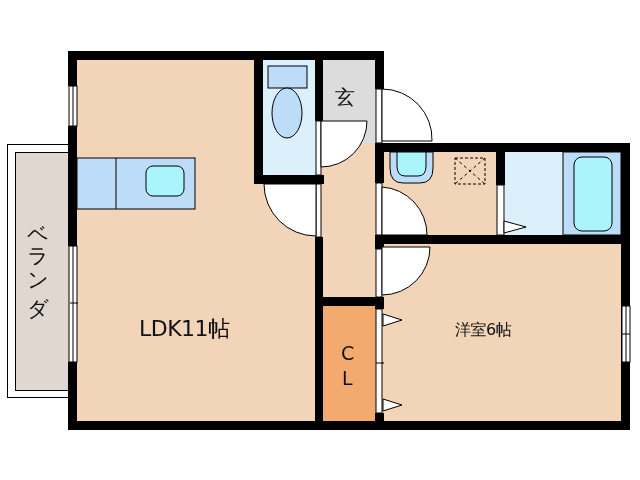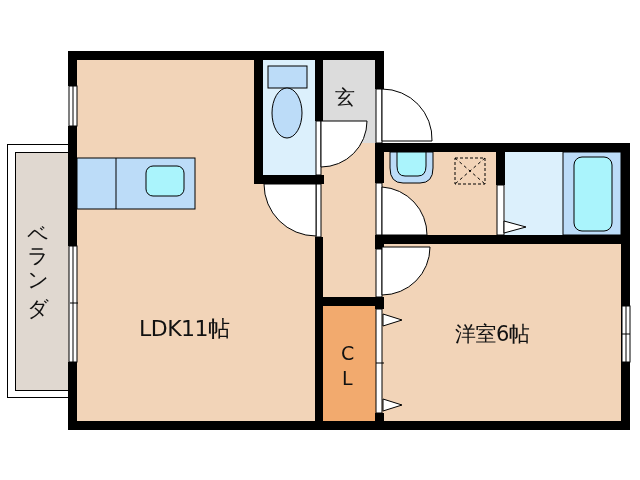--- a/index.html
+++ b/index.html
@@ -122,15 +122,15 @@
   <g>
     <rect x="376" y="309" width="6" height="104" fill="#fff" stroke="#000" stroke-width="1"></rect>
     <line x1="376" y1="363" x2="384" y2="363" stroke="#000" stroke-width="1"></line>
     <path d="M383 314 L402 320 L383 326 Z" fill="#fff" stroke="#000" stroke-width="1"></path>
     <path d="M383 399 L402 405 L383 411 Z" fill="#fff" stroke="#000" stroke-width="1"></path>
   </g>
 </svg>
 
 <div class="label" style="left:335px;top:84px;font-size:20px;">玄</div>
 <div class="label" style="left:139px;top:286px;font-size:22px;letter-spacing:-0.5px;margin-top:28px;">LDK11帖</div>
-<div class="label" style="left:455px;top:320px;font-size:21px;letter-spacing:-0.5px;">洋室6帖</div>
+<div class="label" style="left:455px;top:320px;font-size:16px;letter-spacing:-0.5px;">洋室6帖</div>
 <div class="label" style="left:341px;top:342px;font-size:19px;">C</div>
 <div class="label" style="left:342px;top:367px;font-size:19px;">L</div>
 
 </body></html>

